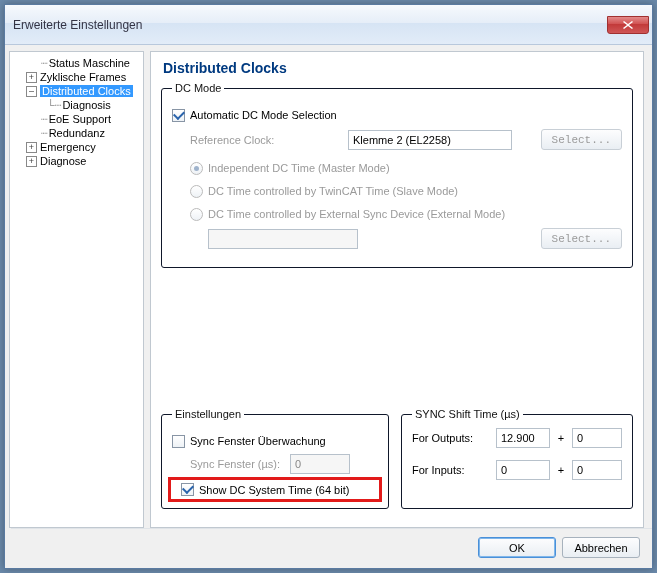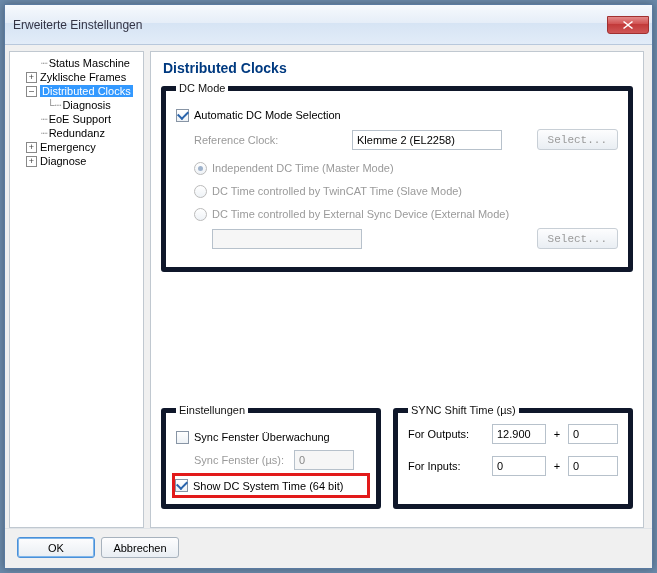--- a/index.html
+++ b/index.html
@@ -96,21 +96,21 @@
     display:flex;
     flex-direction:column;
   }
   .page-title {
     font-size: 14px;
     font-weight: bold;
     color: #003a80;
     padding: 2px 0 6px 2px;
   }
   fieldset {
-    border: 5px solid #0f172a;
+    border: 1px solid #0f172a;
     border-radius: 3px;
     padding: 8px 10px 10px 10px;
     margin: 0 0 8px 0;
   }
   legend { font-size: 11px; padding: 0 3px; color: #111; }
   .row { display:flex; align-items:center; margin: 3px 0; min-height:20px; }
   .chk {
     width: 13px; height: 13px;
     border: 1px solid #8895a5;
     background: linear-gradient(to bottom,#fff,#eef2f6);
@@ -150,35 +150,36 @@
     border: 1px solid #a7b2bd;
     background: linear-gradient(to bottom,#fdfdfe,#e9eef3);
     border-radius: 3px;
     display:inline-flex; align-items:center; justify-content:center;
     font-size:11px;
   }
   .btn.disabled { color:#9a9a9a; border-color:#c8cfd6;font-family:Liberation Mono, monospace; }
   .spacer { flex:1; }
   .highlight {
     border: 3px solid #e21a1a;
-    padding: 3px 0;
+    padding: 3px 10px;
     margin: 2px -4px -4px -4px;
     display:flex; align-items:center;
   }
   .lower {
     display:flex; gap:12px;
     margin-top:auto;
   }
   .lower fieldset { flex:1; }
   .sync-grid { display:grid; grid-template-columns: 78px 54px 10px 50px; gap:12px 6px; align-items:center; }
   .footer {
     padding: 8px 12px 10px 12px;
-    display:flex; gap:6px;
+    display:flex; justify-content:flex-end; gap:6px;
     background:#f0f0f0;
     border-top: 1px solid #e0e4e8;
+    margin-left: 6px;
   }
   .footer .btn { min-width: 78px; }
   .plus { text-align:center; }
   .ref-row { display:flex; align-items:center; gap:8px; margin:4px 0 8px 18px; }
 </style>
 </head>
 <body>
 
 <div class="window">
   <div class="titlebar">
@@ -236,21 +237,21 @@
         <fieldset>
           <legend>DC Mode</legend>
 
           <div class="row">
             <span class="chk checked"></span>
             <span>Automatic DC Mode Selection</span>
           </div>
 
           <div class="ref-row">
             <span class="disabled-text" style="width:150px">Reference Clock:</span>
-            <div class="textbox" style="width:150px">
+            <div class="textbox" style="width:164px">
               <span>Klemme 2 (EL2258)</span>
             </div>
             <span class="spacer"></span>
             <div class="btn disabled">Select...</div>
           </div>
 
           <div class="row" style="margin-left:18px">
             <span class="radio checked disabled"></span>
             <span class="disabled-text">Independent DC Time (Master Mode)</span>
           </div>

